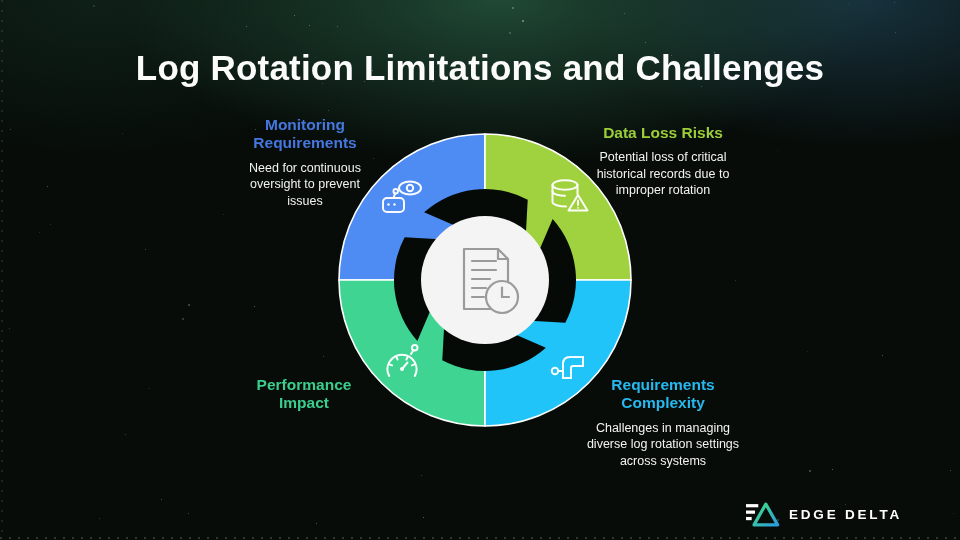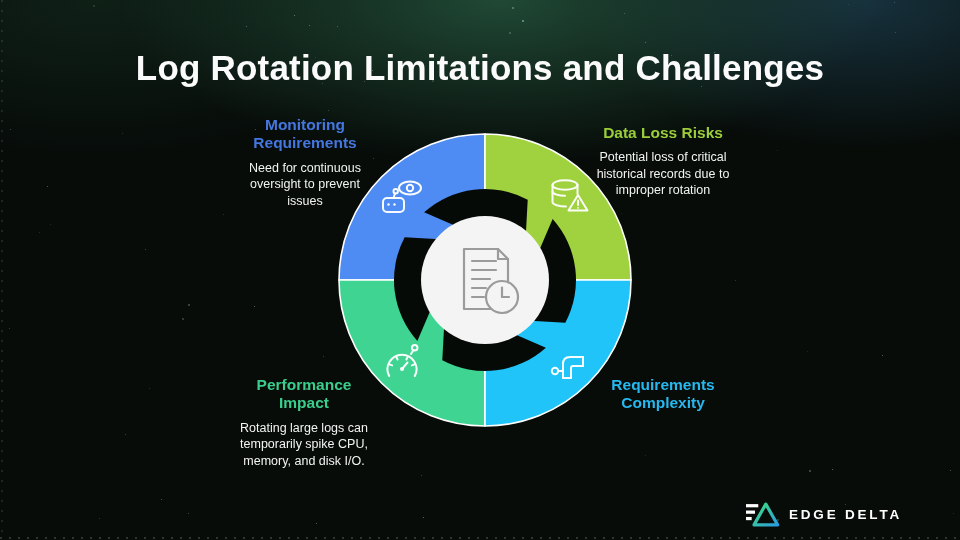--- a/index.html
+++ b/index.html
@@ -128,24 +128,24 @@
   <div class="qtext qt-tr">
     <h2 style="color: rgb(156, 206, 58);">Data Loss Risks</h2>
     <p>Potential loss of critical historical records due to improper rotation</p>
   </div>
   <div class="qtext qt-tl">
     <h2 style="color: rgb(69, 119, 224);">Monitoring Requirements</h2>
     <p>Need for continuous oversight to prevent issues</p>
   </div>
   <div class="qtext qt-bl">
     <h2 style="color: rgb(59, 205, 140);">Performance Impact</h2>
-    <p>Rotating large logs can temporarily spike CPU, memory, and disk I/O.</p>
   </div>
   <div class="qtext qt-br">
     <h2 style="color: rgb(38, 184, 238);">Requirements Complexity</h2>
+    <p>Challenges in managing diverse log rotation settings across systems</p>
   </div>
 
   <div class="diagram">
     <svg id="ring" viewBox="0 0 300 300" width="300" height="300">
       <g id="sectors">
           <path d="M 150 150 L 150.00 4.00 A 146 146 0 0 0 4.00 150.00 Z" fill="#4e8bf2" stroke="#ffffff" stroke-width="1.6" stroke-linejoin="round"></path>
           <path d="M 150 150 L 296.00 150.00 A 146 146 0 0 0 150.00 4.00 Z" fill="#9fd23e" stroke="#ffffff" stroke-width="1.6" stroke-linejoin="round"></path>
           <path d="M 150 150 L 4.00 150.00 A 146 146 0 0 0 150.00 296.00 Z" fill="#3fd492" stroke="#ffffff" stroke-width="1.6" stroke-linejoin="round"></path>
           <path d="M 150 150 L 150.00 296.00 A 146 146 0 0 0 296.00 150.00 Z" fill="#20c4f8" stroke="#ffffff" stroke-width="1.6" stroke-linejoin="round"></path>
         </g>

